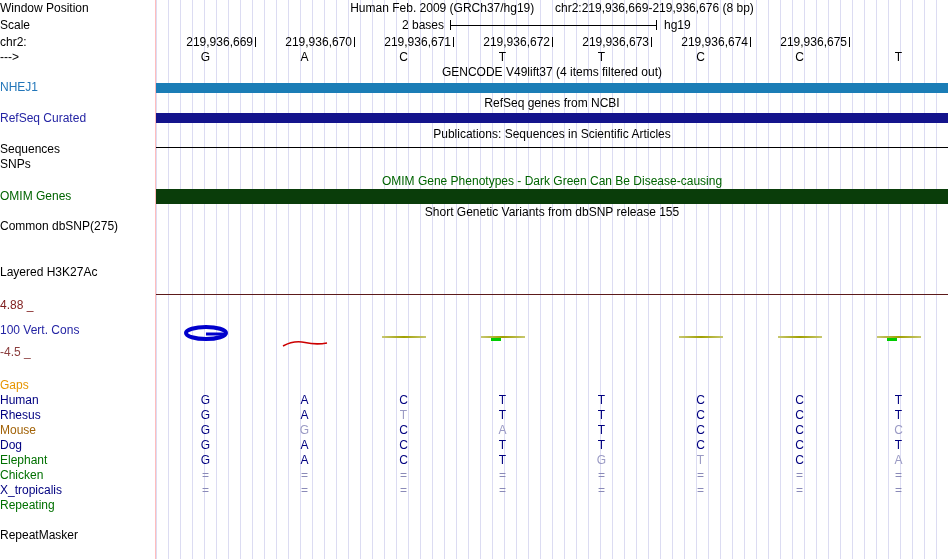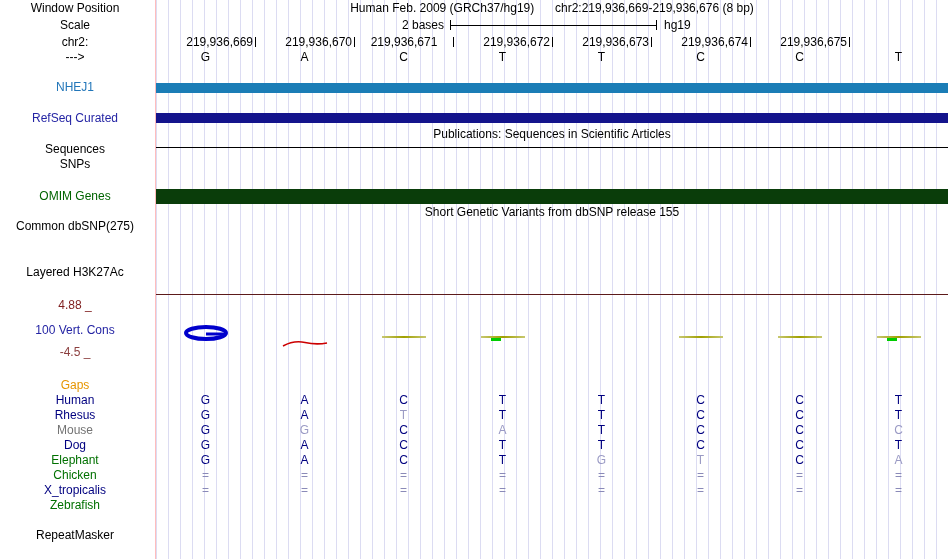--- a/index.html
+++ b/index.html
@@ -6,21 +6,21 @@
   #canvas{
     position:relative;width:950px;height:559px;background:#fff;overflow:hidden;
     font-family:"Liberation Sans",sans-serif;font-size:12px;color:#000;
   }
   #canvas *{box-sizing:border-box;}
   .grid{
     position:absolute;left:156px;top:0;width:792px;height:559px;
     background:repeating-linear-gradient(to right,#dcdcf2 0,#dcdcf2 1px,transparent 1px,transparent 12px);
   }
   .pinkline{position:absolute;left:155px;top:0;width:1px;height:559px;background:#ffbdbd;}
-  .lbl{position:absolute;left:0;width:150px;text-align:center;line-height:13px;white-space:nowrap;}
+  .lbl{position:absolute;left:0;width:150px;text-align:left;line-height:13px;white-space:nowrap;}
   .ct{position:absolute;left:156px;width:792px;text-align:center;line-height:13px;white-space:nowrap;}
   .bar{position:absolute;left:156px;width:792px;}
   .abs{position:absolute;white-space:nowrap;line-height:13px;}
   .tick{position:absolute;width:1px;height:10px;background:#000;}
   .cell{position:absolute;width:99px;text-align:center;line-height:13px;}
 </style>
 </head>
 <body>
 
 <div id="canvas">
@@ -37,21 +37,24 @@
     <span style="display:inline-block;width:14px"></span>
     <span>chr2:219,936,669-219,936,676 (8 bp)</span>
   </div>
 
   <div class="abs" style="top:19px;left:156px;width:288px;text-align:right">2 bases</div>
   <div class="abs" style="top:25px;left:450px;width:207px;height:1px;background:#000"></div>
   <div class="tick" style="top:20px;left:450px"></div>
   <div class="tick" style="top:20px;left:656px"></div>
   <div class="abs" style="top:19px;left:664px">hg19</div>
 
+  <div class="ct" style="top:66px">GENCODE V49lift37 (4 items filtered out)</div>
+  <div class="ct" style="top:97px">RefSeq genes from NCBI</div>
   <div class="ct" style="top:128px">Publications: Sequences in Scientific Articles</div>
+  <div class="ct" style="top: 175px; color: rgb(0, 100, 0);">OMIM Gene Phenotypes - Dark Green Can Be Disease-causing</div>
   <div class="ct" style="top:206px">Short Genetic Variants from dbSNP release 155</div>
 
   <div class="lbl" style="top: 81px; color: rgb(34, 118, 185);">NHEJ1</div>
   <div class="lbl" style="top: 112px; color: rgb(36, 36, 164);">RefSeq Curated</div>
   <div class="lbl" style="top:143px">Sequences</div>
   <div class="lbl" style="top:158px">SNPs</div>
   <div class="lbl" style="top: 190px; color: rgb(0, 100, 0);">OMIM Genes</div>
   <div class="lbl" style="top:220px">Common dbSNP(275)</div>
   <div class="lbl" style="top:266px">Layered H3K27Ac</div>
   <div class="lbl" style="top: 299px; color: #7f1d1d;">4.88 _</div>
@@ -61,21 +64,21 @@
 
   <div class="bar" style="top: 83px; height: 10px; background: rgb(27, 125, 182);"></div>
   <div class="bar" style="top: 113px; height: 10px; background: rgb(20, 20, 140);"></div>
   <div class="bar" style="top: 147px; height: 1px; background: rgb(0, 0, 0);"></div>
   <div class="bar" style="top: 189px; height: 15px; background: rgb(10, 61, 10);"></div>
   <div class="bar" style="top: 294px; height: 1px; background: rgb(92, 26, 26);"></div>
 <div class="abs" style="top: 36px; left: 159px; width: 94px; text-align: right;">219,936,669</div>
     <div class="tick" style="top: 37px; left: 255px;"></div>
     <div class="abs" style="top: 36px; left: 258px; width: 94px; text-align: right;">219,936,670</div>
     <div class="tick" style="top: 37px; left: 354px;"></div>
-    <div class="abs" style="top: 36px; left: 357px; width: 94px; text-align: center;">219,936,671</div>
+    <div class="abs" style="top: 36px; left: 357px; width: 94px; text-align: right;">219,936,671</div>
     <div class="tick" style="top: 37px; left: 453px;"></div>
     <div class="abs" style="top: 36px; left: 456px; width: 94px; text-align: right;">219,936,672</div>
     <div class="tick" style="top: 37px; left: 552px;"></div>
     <div class="abs" style="top: 36px; left: 555px; width: 94px; text-align: right;">219,936,673</div>
     <div class="tick" style="top: 37px; left: 651px;"></div>
     <div class="abs" style="top: 36px; left: 654px; width: 94px; text-align: right;">219,936,674</div>
     <div class="tick" style="top: 37px; left: 750px;"></div>
     <div class="abs" style="top: 36px; left: 753px; width: 94px; text-align: right;">219,936,675</div>
     <div class="tick" style="top: 37px; left: 849px;"></div>
     <div class="cell" style="top: 51px; left: 156px;">G</div>
@@ -98,21 +101,21 @@
     <div class="cell" style="top: 394px; left: 849px; color: rgb(0, 0, 128);">T</div>
     <div class="lbl" style="top: 409px; color: rgb(0, 0, 128);">Rhesus</div>
     <div class="cell" style="top: 409px; left: 156px; color: rgb(0, 0, 128);">G</div>
     <div class="cell" style="top: 409px; left: 255px; color: rgb(0, 0, 128);">A</div>
     <div class="cell" style="top: 409px; left: 354px; color: rgb(154, 154, 196);">T</div>
     <div class="cell" style="top: 409px; left: 453px; color: rgb(0, 0, 128);">T</div>
     <div class="cell" style="top: 409px; left: 552px; color: rgb(0, 0, 128);">T</div>
     <div class="cell" style="top: 409px; left: 651px; color: rgb(0, 0, 128);">C</div>
     <div class="cell" style="top: 409px; left: 750px; color: rgb(0, 0, 128);">C</div>
     <div class="cell" style="top: 409px; left: 849px; color: rgb(0, 0, 128);">T</div>
-    <div class="lbl" style="top: 424px; color: #737373;">Mouse</div>
+    <div class="lbl" style="top: 424px; color: #a16207;">Mouse</div>
     <div class="cell" style="top: 424px; left: 156px; color: rgb(0, 0, 128);">G</div>
     <div class="cell" style="top: 424px; left: 255px; color: rgb(154, 154, 196);">G</div>
     <div class="cell" style="top: 424px; left: 354px; color: rgb(0, 0, 128);">C</div>
     <div class="cell" style="top: 424px; left: 453px; color: rgb(154, 154, 196);">A</div>
     <div class="cell" style="top: 424px; left: 552px; color: rgb(0, 0, 128);">T</div>
     <div class="cell" style="top: 424px; left: 651px; color: rgb(0, 0, 128);">C</div>
     <div class="cell" style="top: 424px; left: 750px; color: rgb(0, 0, 128);">C</div>
     <div class="cell" style="top: 424px; left: 849px; color: rgb(154, 154, 196);">C</div>
     <div class="lbl" style="top: 439px; color: rgb(0, 0, 128);">Dog</div>
     <div class="cell" style="top: 439px; left: 156px; color: rgb(0, 0, 128);">G</div>
@@ -143,21 +146,21 @@
     <div class="cell" style="top: 469px; left: 849px; color: rgb(138, 138, 184);">=</div>
     <div class="lbl" style="top: 484px; color: rgb(0, 0, 128);">X_tropicalis</div>
     <div class="cell" style="top: 484px; left: 156px; color: rgb(138, 138, 184);">=</div>
     <div class="cell" style="top: 484px; left: 255px; color: rgb(138, 138, 184);">=</div>
     <div class="cell" style="top: 484px; left: 354px; color: rgb(138, 138, 184);">=</div>
     <div class="cell" style="top: 484px; left: 453px; color: rgb(138, 138, 184);">=</div>
     <div class="cell" style="top: 484px; left: 552px; color: rgb(138, 138, 184);">=</div>
     <div class="cell" style="top: 484px; left: 651px; color: rgb(138, 138, 184);">=</div>
     <div class="cell" style="top: 484px; left: 750px; color: rgb(138, 138, 184);">=</div>
     <div class="cell" style="top: 484px; left: 849px; color: rgb(138, 138, 184);">=</div>
-    <div class="lbl" style="top: 499px; color: rgb(0, 112, 0);">Zebrafish</div>
+    <div class="lbl" style="top: 499px; color: rgb(0, 112, 0);">Repeating</div>
     <div class="abs" style="top: 325px; left: 182.5px; width: 46px; height: 16px;"><svg xmlns="http://www.w3.org/2000/svg" width="46" height="16">
         <ellipse cx="23" cy="8" rx="20" ry="6" fill="none" stroke="#0000cc" stroke-width="4"></ellipse>
         <line x1="23" y1="9" x2="41" y2="9" stroke="#0000cc" stroke-width="3"></line>
       </svg></div>
     <div class="abs" style="top: 337px; left: 281.5px; width: 46px; height: 12px;"><svg xmlns="http://www.w3.org/2000/svg" width="46" height="12">
         <path d="M1,9 Q12,3 23,5.5 Q34,8 45,6" fill="none" stroke="#cc0000" stroke-width="1.6"></path>
       </svg></div>
     <div class="abs" style="top: 336px; left: 381.5px; width: 44px; height: 2px; background: linear-gradient(to right, rgb(200, 200, 112), rgb(160, 160, 0), rgb(200, 200, 112));"></div>
     <div class="abs" style="top: 336px; left: 480.5px; width: 44px; height: 2px; background: linear-gradient(to right, rgb(200, 200, 112), rgb(160, 160, 0), rgb(200, 200, 112));"></div>
     <div class="abs" style="top: 338px; left: 490.5px; width: 10px; height: 3px; background: rgb(0, 204, 0);"></div>

